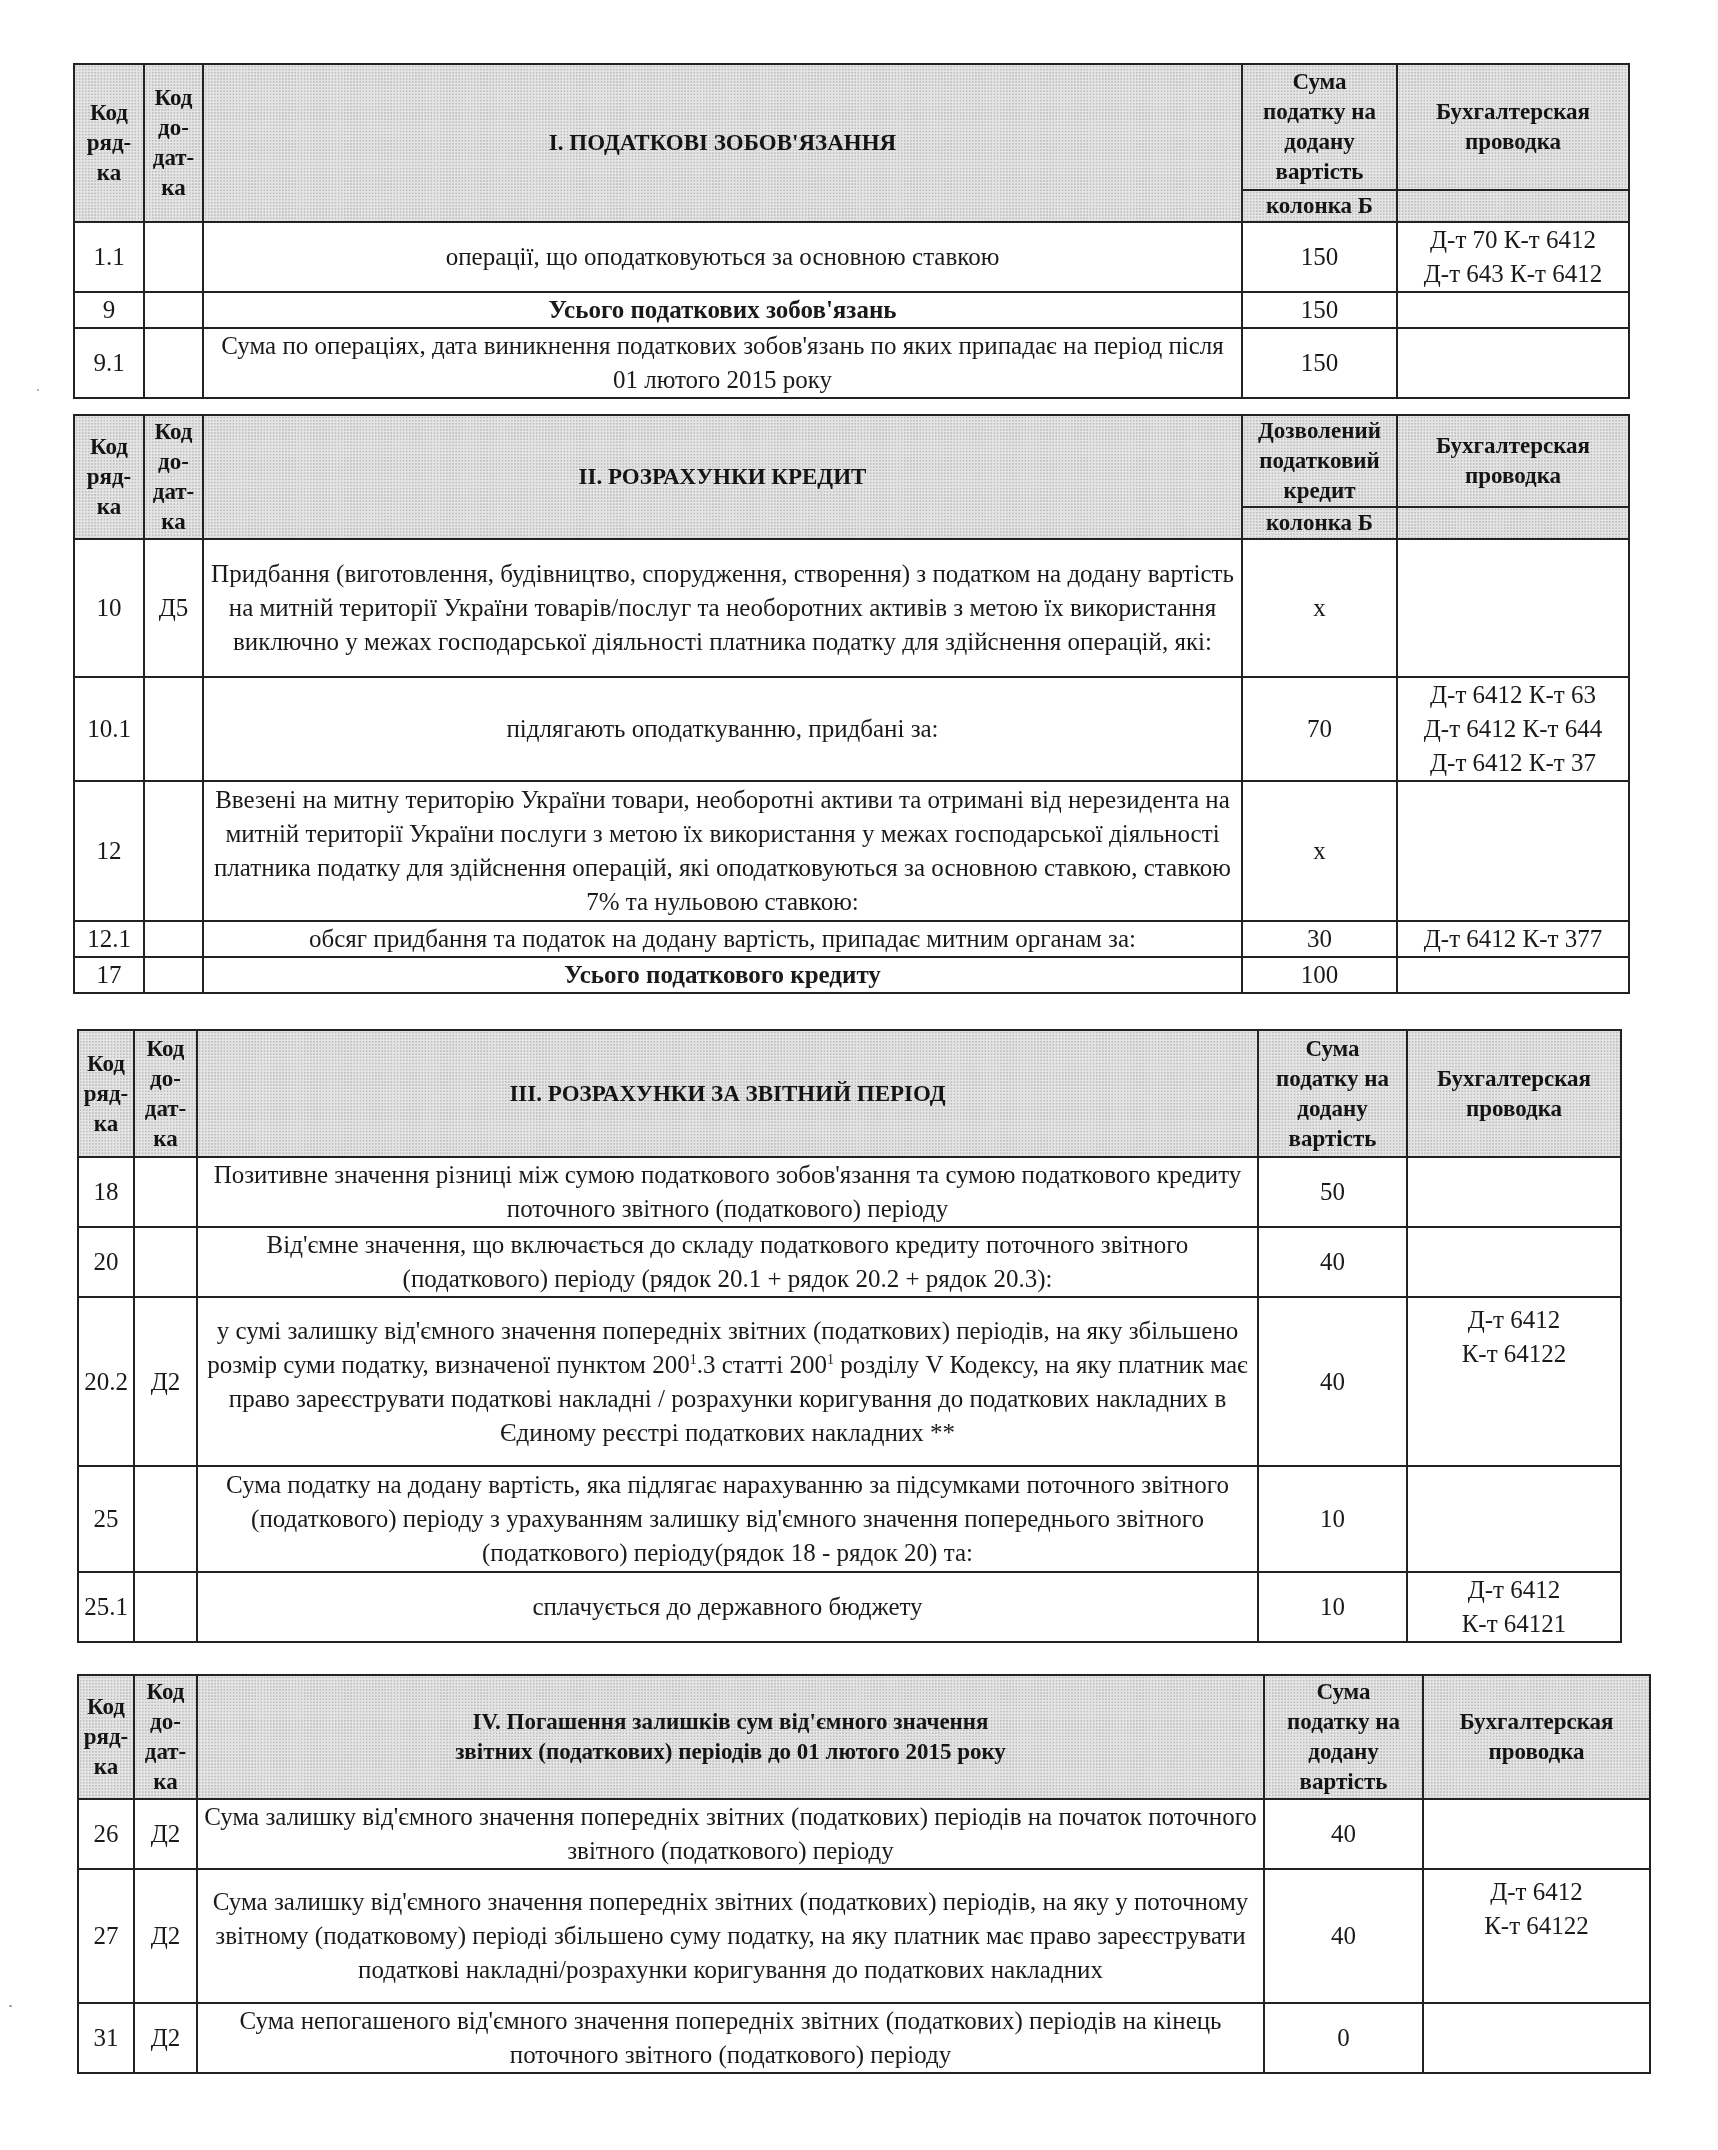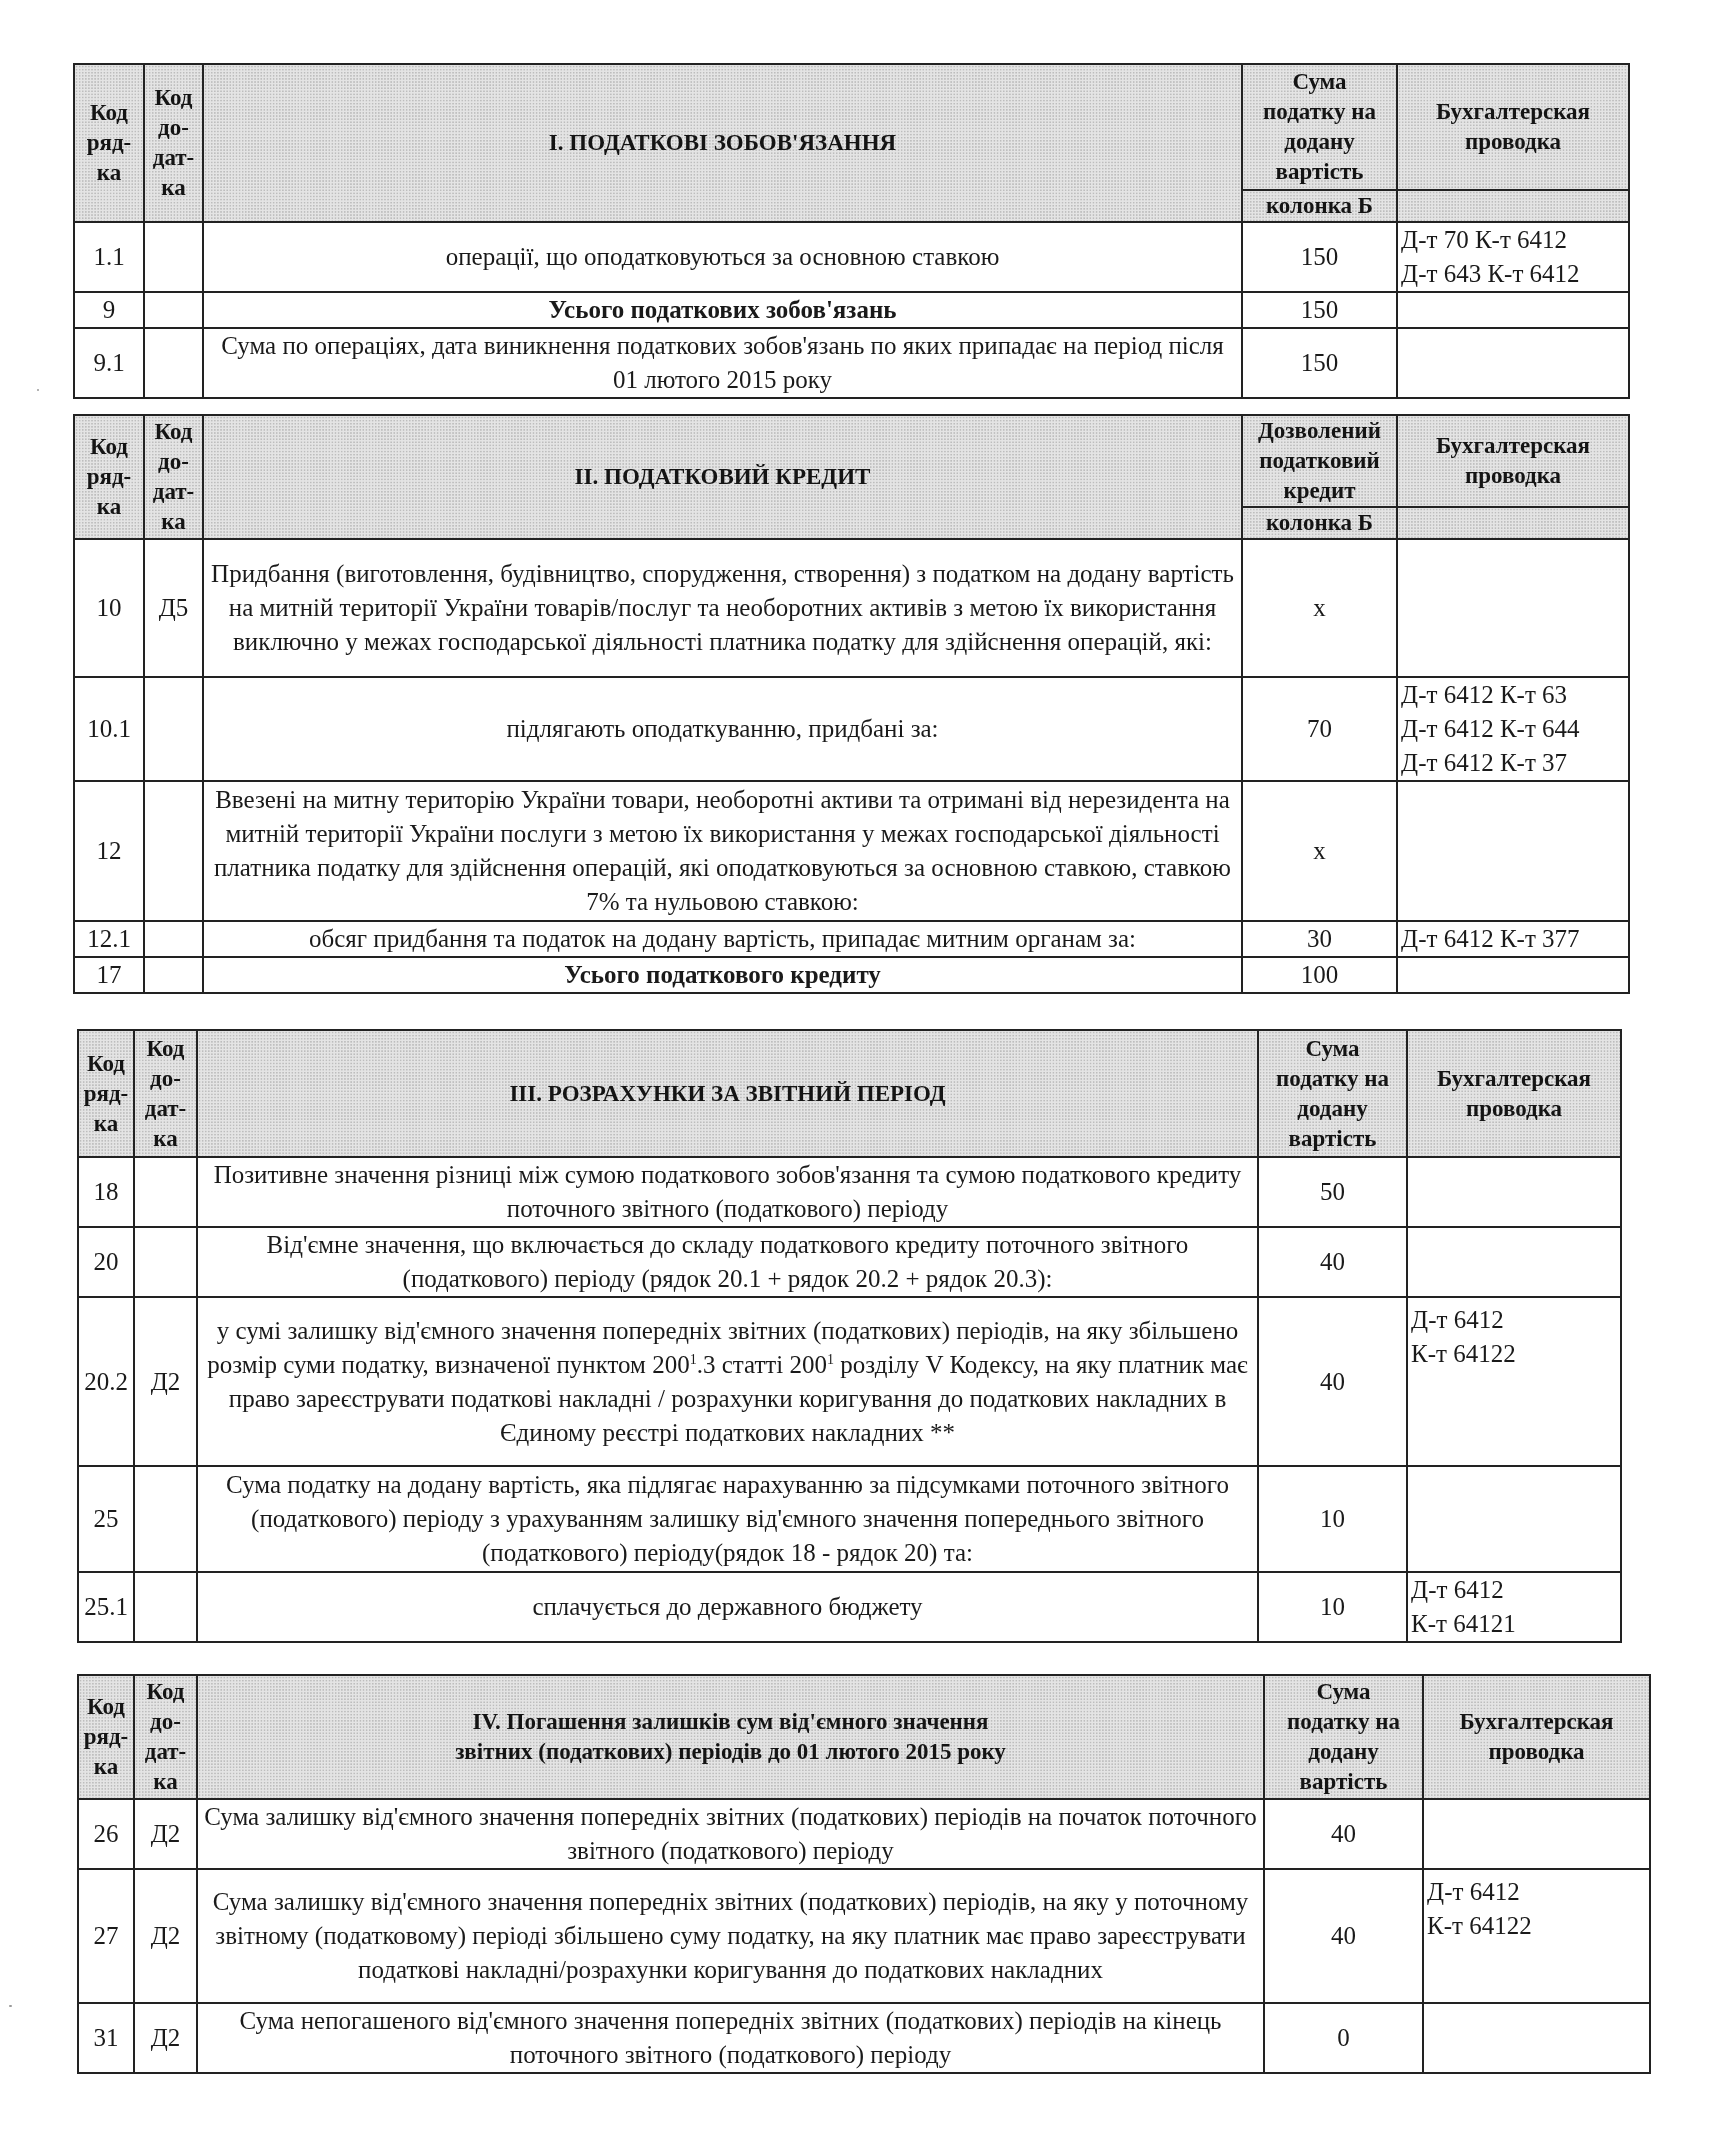--- a/index.html
+++ b/index.html
@@ -10,21 +10,21 @@
          font-size:25px; line-height:34px; overflow:hidden; }
   table.vat th { font-weight:bold; font-size:23px; line-height:30px; text-align:center;
          background-color:#e4e4e4;
          background-image: radial-gradient(#bdbdbd 0.7px, transparent 0.9px);
          background-size:3.1px 3.1px; color:#141414; }
   th.vtop { vertical-align:top; padding-top:3.1px;margin-left:32px; }
   th.title { font-size:24px; }
   td.c { text-align:center;margin-top:36px; }
   td.txt { text-align:center; padding-left:3.1px; padding-right:4.7px; }
   td.bold { font-weight:bold; }
-  td.post { text-align:left; vertical-align:middle; line-height:31px;font-family:Liberation Serif, serif; }
+  td.post { text-align:center; vertical-align:middle; line-height:31px;font-family:Liberation Serif, serif; }
   td.post.top { vertical-align:top; padding-top:4.7px; }
   .pline { display:block; }
   sup { font-size:14px; line-height:0; vertical-align:9.4px; }
   .dot { position:absolute; width:2.3px; height:2.3px; background:#9a9a9a; border-radius:50%; }
 </style>
 </head>
 <body>
 
 <table class="vat" style="left:73px; top:63px; width:1554px;">
   <colgroup>
@@ -104,21 +104,21 @@
           <span class="pline">Код</span>
           <span class="pline">ряд-</span>
           <span class="pline">ка</span>
         </th>
     <th rowspan="2">
           <span class="pline">Код</span>
           <span class="pline">до-</span>
           <span class="pline">дат-</span>
           <span class="pline">ка</span>
         </th>
-    <th rowspan="2" class="title">II. ПОДАТКОВИЙ КРЕДИТ</th>
+    <th rowspan="2" class="title">II. РОЗРАХУНКИ КРЕДИТ</th>
     <th>
           <span class="pline">Дозволений</span>
           <span class="pline">податковий</span>
           <span class="pline">кредит</span>
         </th>
     <th class="vtop">
           <span class="pline">Бухгалтерская</span>
           <span class="pline">проводка</span>
         </th>
   </tr>

